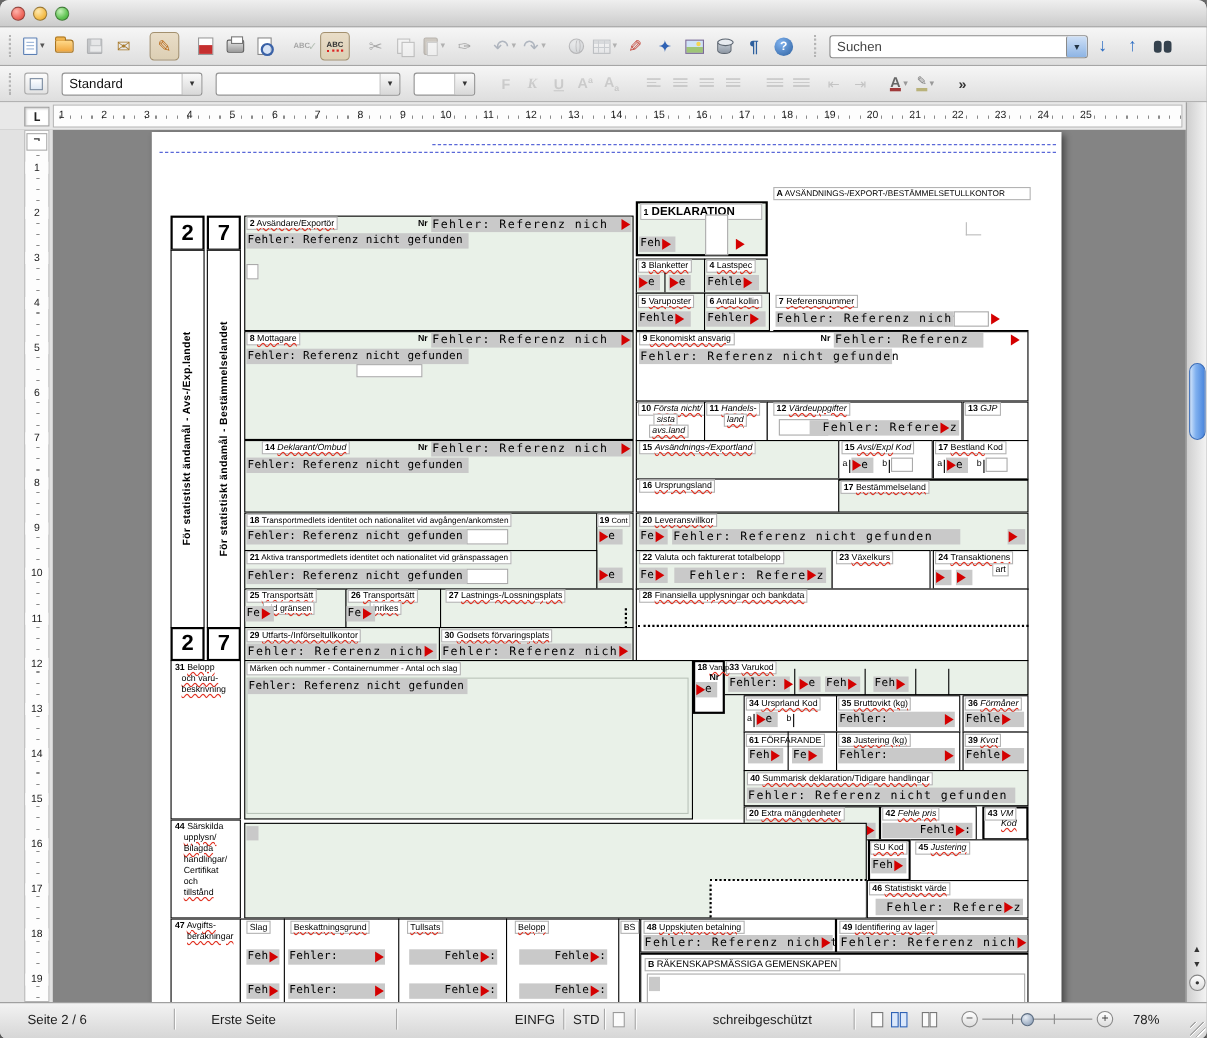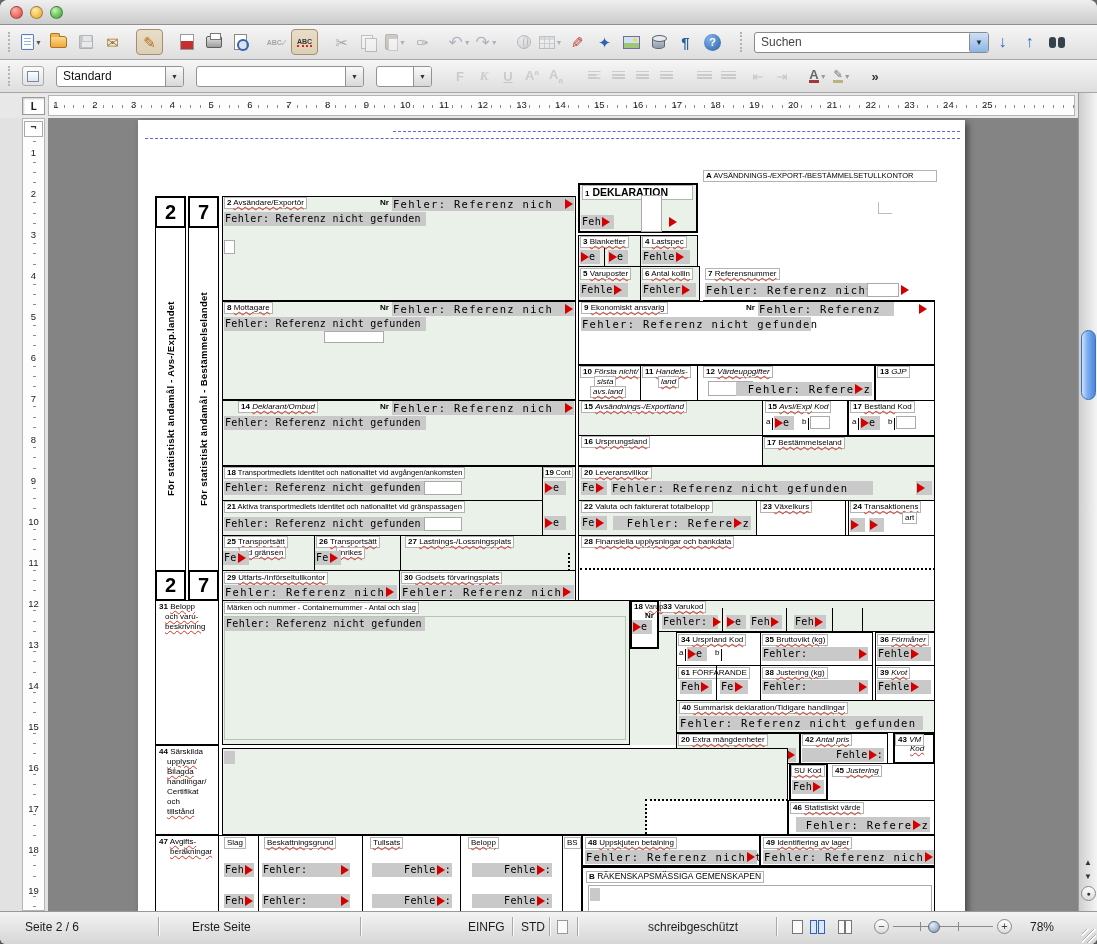--- a/index.html
+++ b/index.html
@@ -681,21 +681,21 @@
           <span>Fehler: Referenz nicht gefunden</span>
         </div>
 
       <div class="bx grn" style="left:538px;top:613px;width:124px;height:31px"></div>
       <div class="chip" style="left:540px;top:614px"><b>20</b> <span class="sq">Extra mängdenheter</span></div>
       <div class="fld sb" style="left:540px;top:628px;width:118px">
           <span>Fehler:</span>
           <i class="arr"></i>
         </div>
       <div class="bx wht" style="left:662px;top:613px;width:88px;height:31px"></div>
-      <div class="chip it" style="left:664px;top:614px"><b style="font-style:normal">42</b> <span class="sq">Antal pris</span></div>
+      <div class="chip it" style="left:664px;top:614px"><b style="font-style:normal">42</b> <span class="sq">Fehle pris</span></div>
       <div class="fld ra" style="left:664px;top:628px;width:82px">
           <span>Fehle</span>
           <i class="arr"></i>
           <span>:</span>
         </div>
       <div class="bx bd2 wht" style="left:755px;top:613px;width:42px;height:31px"></div>
       <div class="chip it" style="left:757px;top:614px"><b style="font-style:normal">43</b> <span>VM</span></div>
       <div class="chip noborder it" style="left:770px;top:624px"><span class="sq">Kod</span></div>
 
       <div class="bx wht" style="left:17px;top:625px;width:64px;height:90px"></div>

